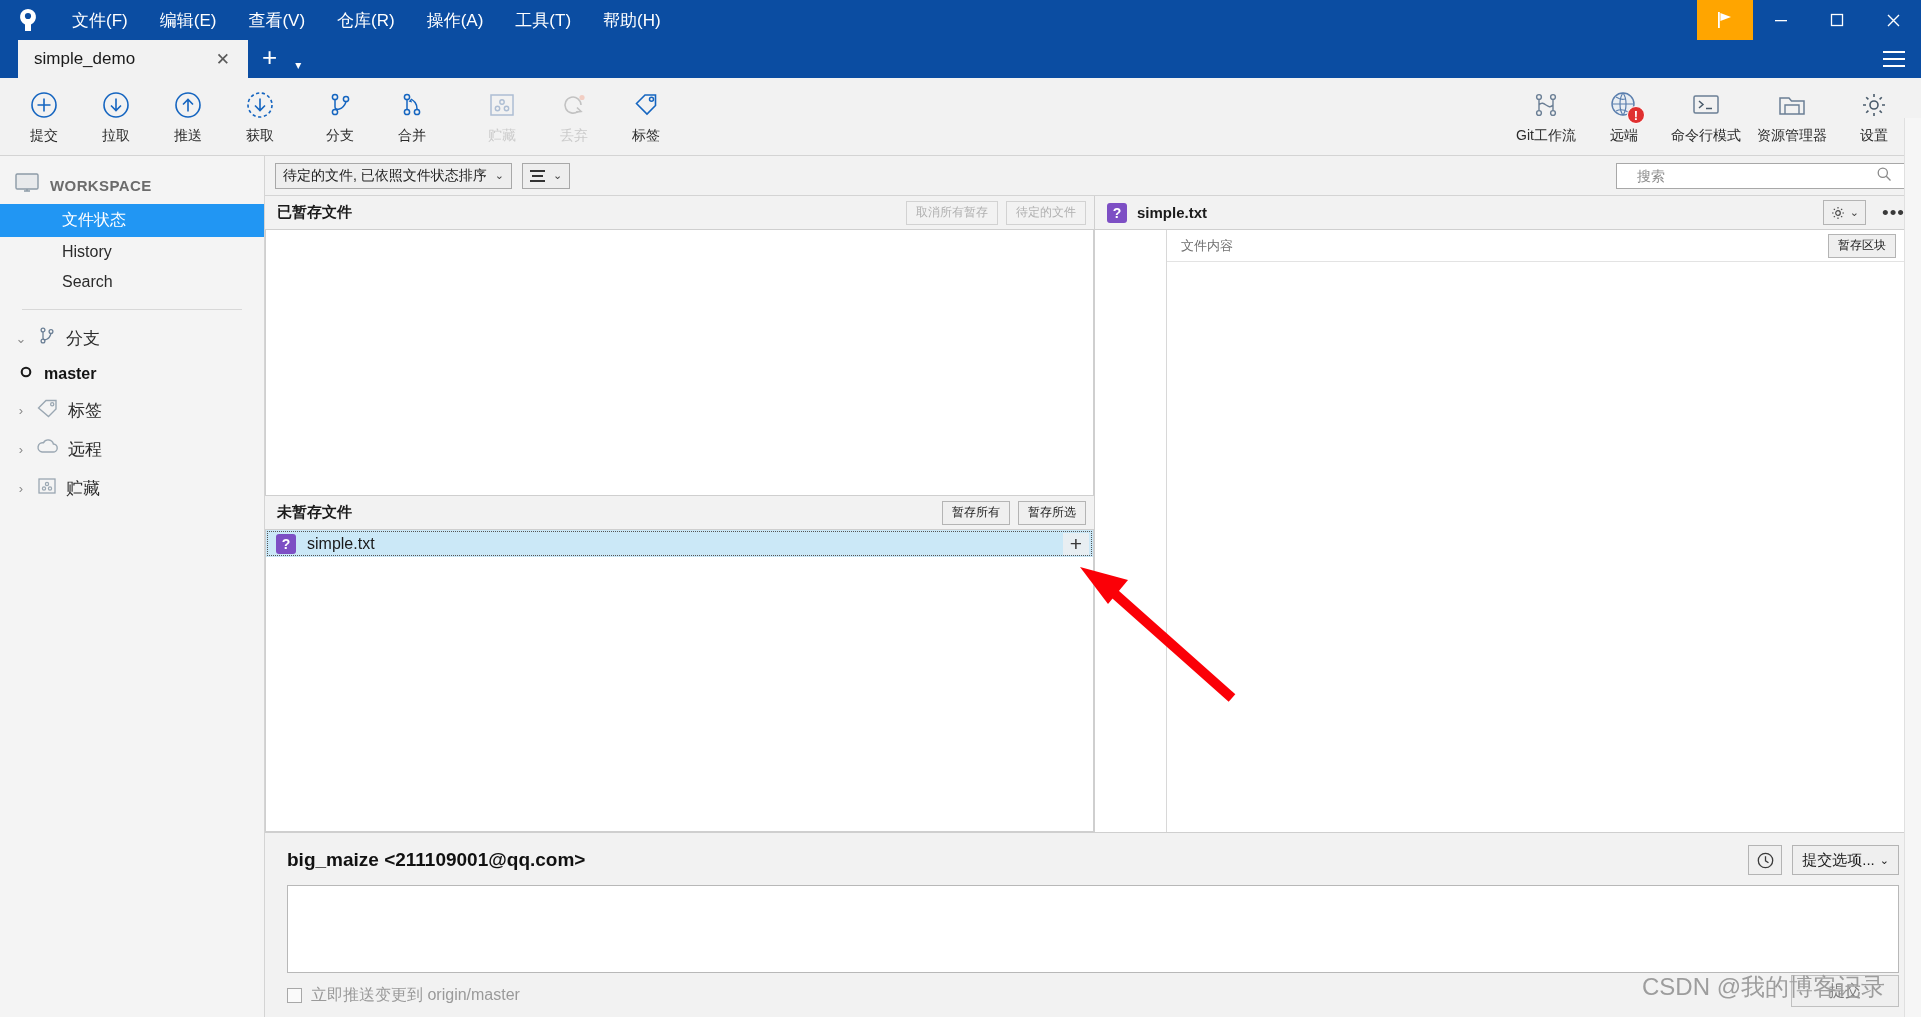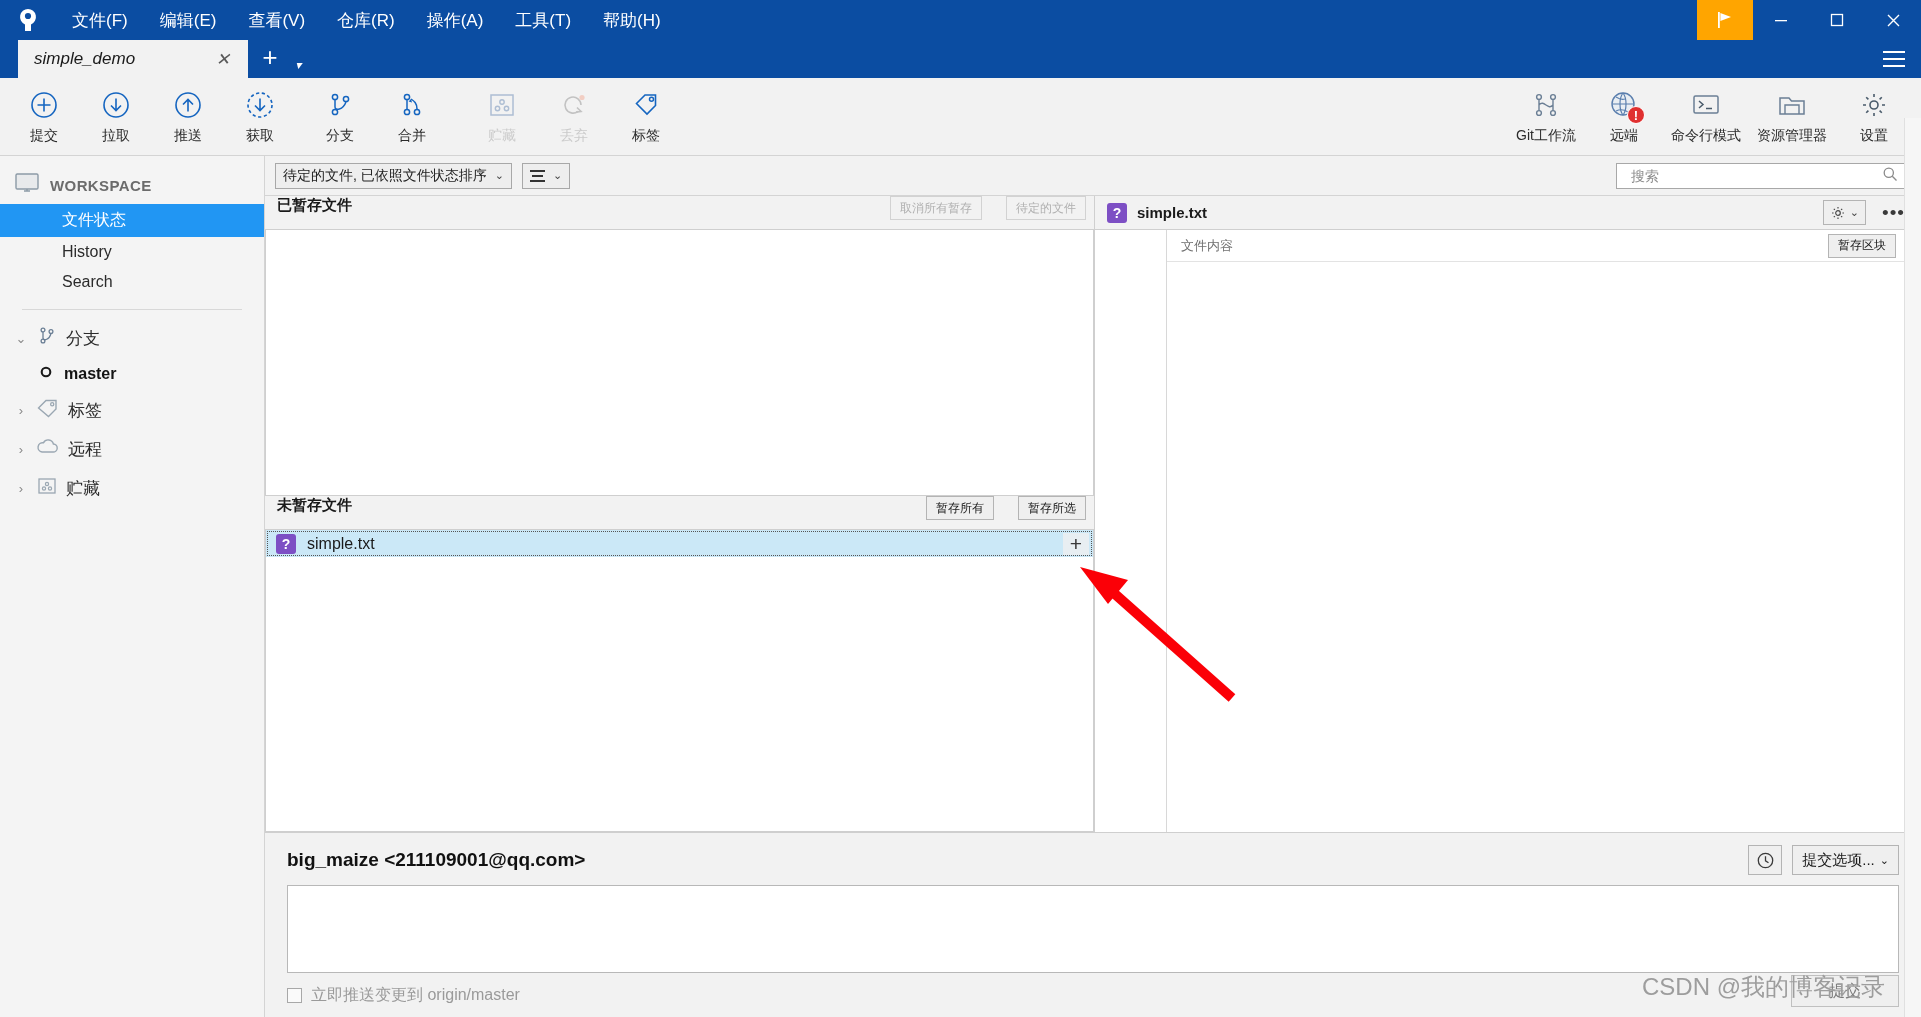--- a/index.html
+++ b/index.html
@@ -29,21 +29,21 @@
     width:56px; background:#ffa500; display:flex; align-items:center; justify-content:center;
   }
   .flag-glyph { width:22px; height:22px; }
   .win-btn {
     width:56px; display:flex; align-items:center; justify-content:center; font-size:18px; color:#fff;
   }
 
   
   .tabstrip {
     height:38px; background:#0b4da2; display:flex; align-items:flex-end; flex:0 0 38px;
-    position:relative; padding-left:18px;font-style:italic;
+    position:relative; padding-left:18px;
   }
   .tab {
     height:38px; background:#f2f2f2; min-width:230px; display:flex; align-items:center;
     padding:0 10px 0 16px; position:relative;
   }
   .tab-label { font-size:17px; color:#1a1a1a; flex:1; }
   .tab-close { font-size:17px; color:#5a5a5a; padding:0 8px; }
   .tab-add { color:#ffffff; font-size:26px; padding:0 14px 4px 14px; line-height:1; display:flex; align-items:center; height:38px;}
   .tab-caret { color:#ffffff; font-size:12px; padding:0 10px 6px 4px; display:flex; align-items:flex-end; height:38px;}
   .tabstrip-right { position:absolute; right:0; top:0; height:38px; display:flex; align-items:center; }
@@ -78,56 +78,56 @@
   
   .sidebar { width:265px; flex:0 0 265px; background:#f4f4f4; border-right:1px solid #d4d4d4; padding-top:10px; }
   .sb-section { display:flex; align-items:center; gap:10px; padding:6px 14px; }
   .sb-section-label { font-size:15px; color:#6b6b6b; font-weight:bold; letter-spacing:0.4px; }
   .sb-item { padding:6px 14px 6px 62px; font-size:16px; color:#2b2b2b; cursor:default; }
   .sb-item.selected { background:#2196f3; color:#ffffff; }
   .sb-sep { height:1px; background:#d8d8d8; margin:12px 22px 8px 22px; }
   .sb-tree-row { display:flex; align-items:center; gap:8px; padding:7px 14px; cursor:default; }
   .sb-arrow { width:14px; font-size:13px; color:#8a8a8a; text-align:center; }
   .sb-tree-label { font-size:17px; color:#2b2b2b; }
-  .sb-branch-row { display:flex; align-items:center; gap:10px; padding:6px 14px 6px 38px; cursor:default; }
+  .sb-branch-row { display:flex; align-items:center; gap:10px; padding:6px 14px 6px 18px; cursor:default; }
   .sb-branch-label { font-size:16px; color:#141414; font-weight:bold; }
 
   
   .center { flex:1; display:flex; flex-direction:column; min-width:0; }
   .filterbar {
     height:40px; flex:0 0 40px; display:flex; align-items:center; gap:10px;
     padding:0 10px; background:#f2f2f2; border-bottom:1px solid #d4d4d4; position:relative;
   }
   .combo {
     height:26px; border:1px solid #a8a8a8; background:#eeeeee; display:flex; align-items:center;
     gap:8px; padding:0 7px; font-size:14px; color:#222;
   }
   .combo .caret { font-size:11px; color:#444; }
   .list-icon { display:flex; flex-direction:column; gap:3px; width:15px; }
   .list-icon i { display:block; height:2px; background:#333; }
   .list-icon i:nth-child(1){ width:100%; }
   .list-icon i:nth-child(2){ width:78%; margin:0 auto; }
   .list-icon i:nth-child(3){ width:100%; }
   .searchbox {
     position:absolute; right:10px; width:295px; height:26px; background:#fff;
-    border:1px solid #a8a8a8; display:flex; align-items:center; padding:0 12px;
+    border:1px solid #a8a8a8; display:flex; align-items:center; padding:0 18px;
   }
   .searchbox input {
     flex:1; border:0; outline:0; font-size:14px; color:#333; background:transparent;
     font-family:"Liberation Sans", sans-serif;
   }
   .searchbox input::placeholder { color:#8d8d8d; }
 
   .panes { flex:1; display:flex; min-height:0; }
   .left-pane { width:830px; flex:0 0 830px; display:flex; flex-direction:column; border-right:1px solid #cfcfcf; min-height:0; }
   .right-pane { flex:1; display:flex; flex-direction:column; min-width:0; background:#ffffff; }
 
   .pane-header {
-    height:34px; flex:0 0 34px; display:flex; padding:0 8px 0 12px;
-    background:#f2f2f2; border-bottom:1px solid #cfcfcf; gap:24px;
+    height:34px; flex:0 0 34px; display:flex; align-items:center; padding:0 8px 0 12px;
+    background:#f2f2f2; border-bottom:1px solid #cfcfcf; gap:8px;
   }
   .pane-title { font-size:15px; font-weight:bold; color:#1a1a1a; flex:1; }
   .sm-btn {
     height:24px; padding:0 9px; border:1px solid #b4b4b4; background:#efefef;
     font-size:12px; color:#1a1a1a; display:flex; align-items:center;
   }
   .sm-btn.disabled { color:#b0b0b0; border-color:#d2d2d2; background:#f2f2f2; }
 
   .file-list { flex:1; background:#ffffff; border:1px solid #cfcfcf; border-top:0; min-height:0; overflow:hidden; }
   .staged-area { height:300px; flex:0 0 300px; display:flex; flex-direction:column; }

